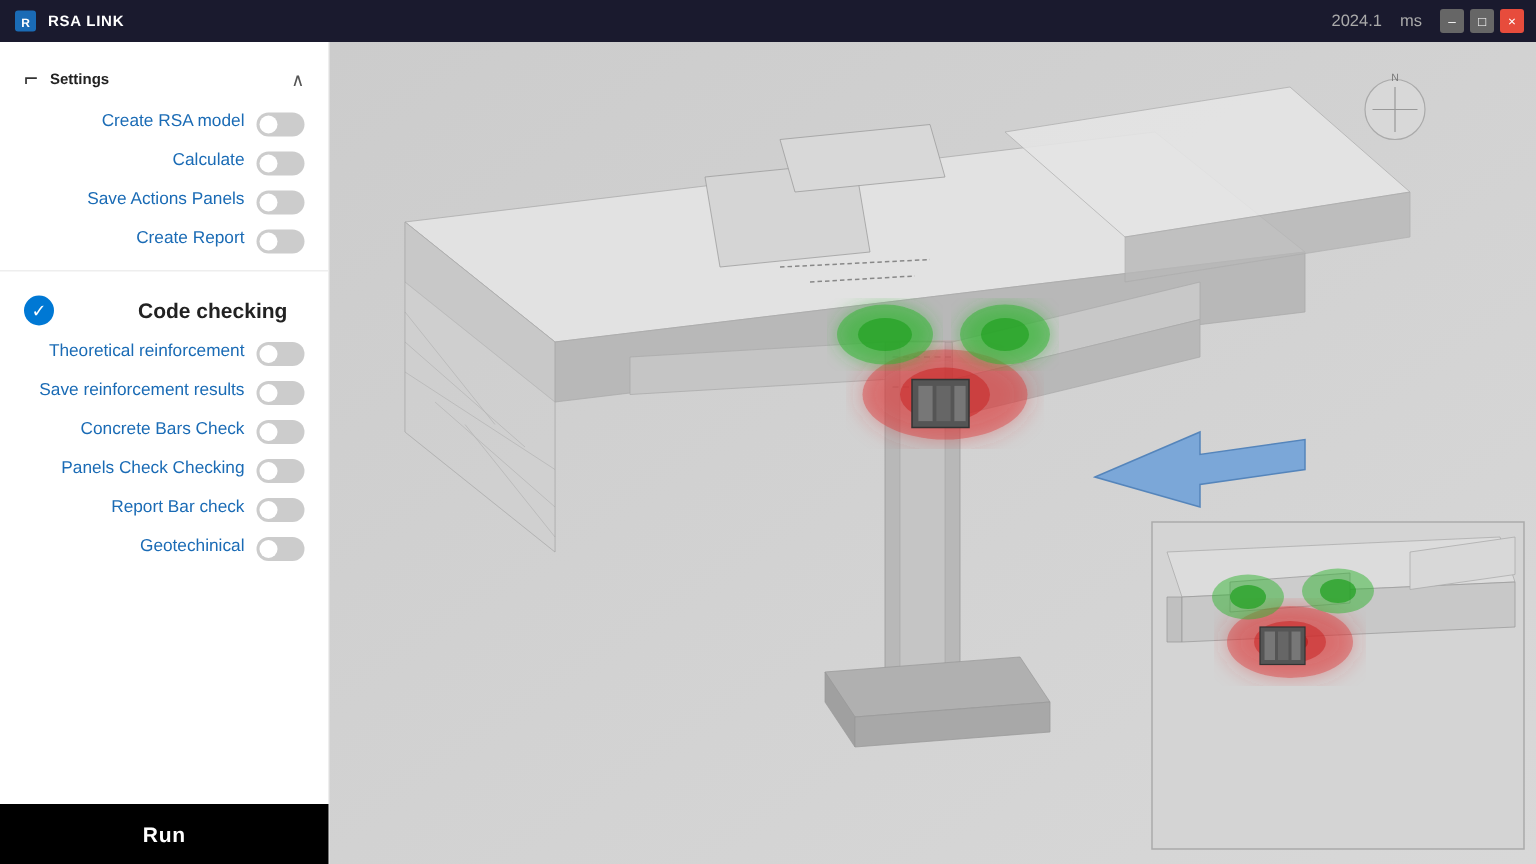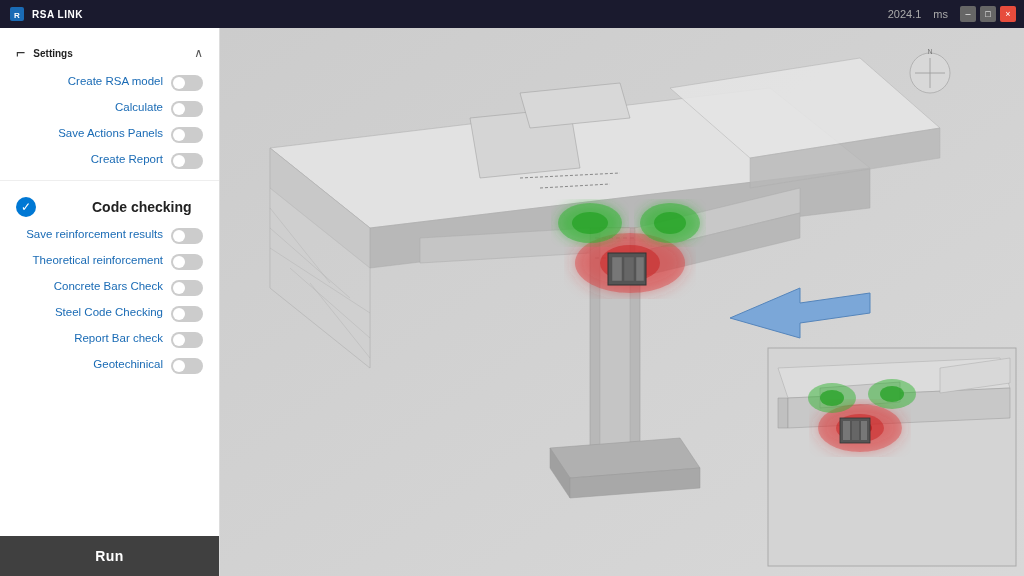--- a/index.html
+++ b/index.html
@@ -180,21 +180,21 @@
     }
 
     .divider {
       height: 1px;
       background: #eee;
       margin: 6px 0;
     }
 
     
     .run-btn {
-      background: #404040;
+      background: #000000;
       color: white;
       border: none;
       width: 100%;
       padding: 12px;
       font-size: 14px;
       font-weight: 600;
       cursor: pointer;
       letter-spacing: 0.5px;
       flex-shrink: 0;
     }
@@ -278,33 +278,33 @@
       <div class="divider"></div>
 
       <div class="code-check-header">
         <div class="check-icon">
           <span>✓</span>
         </div>
         <span class="code-check-title">Code checking</span>
       </div>
 
       <div class="toggle-row">
+        <span class="toggle-label">Theoretical reinforcement</span>
+        <div class="toggle-switch"></div>
+      </div>
+      <div class="toggle-row">
         <span class="toggle-label">Save reinforcement results</span>
         <div class="toggle-switch"></div>
       </div>
       <div class="toggle-row">
-        <span class="toggle-label">Theoretical reinforcement</span>
-        <div class="toggle-switch"></div>
-      </div>
-      <div class="toggle-row">
         <span class="toggle-label">Concrete Bars Check</span>
         <div class="toggle-switch"></div>
       </div>
       <div class="toggle-row">
-        <span class="toggle-label">Steel Code Checking</span>
+        <span class="toggle-label">Panels Check Checking</span>
         <div class="toggle-switch"></div>
       </div>
       <div class="toggle-row">
         <span class="toggle-label">Report Bar check</span>
         <div class="toggle-switch"></div>
       </div>
       <div class="toggle-row">
         <span class="toggle-label">Geotechinical</span>
         <div class="toggle-switch"></div>
       </div>

